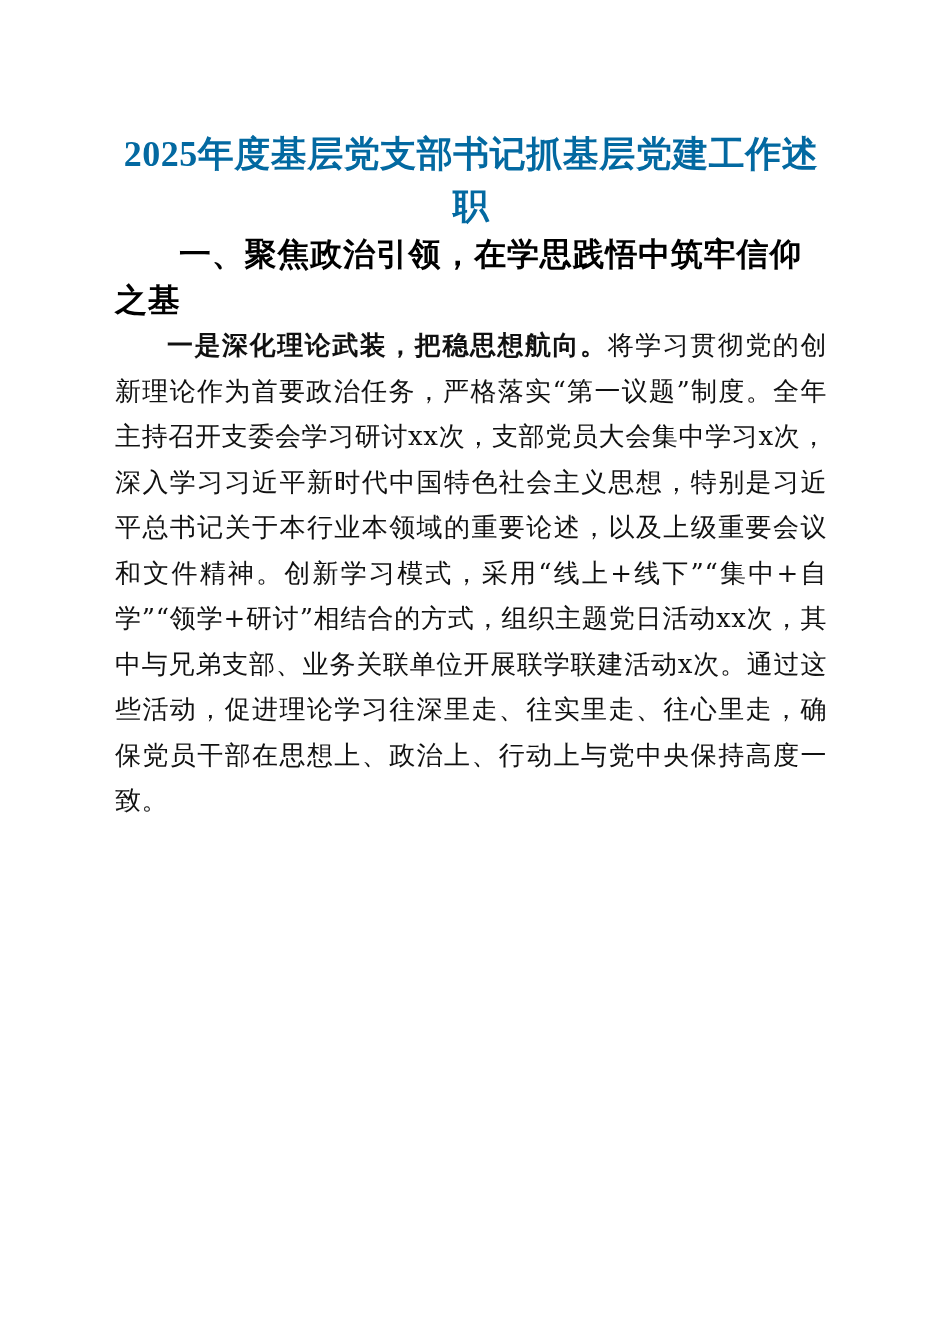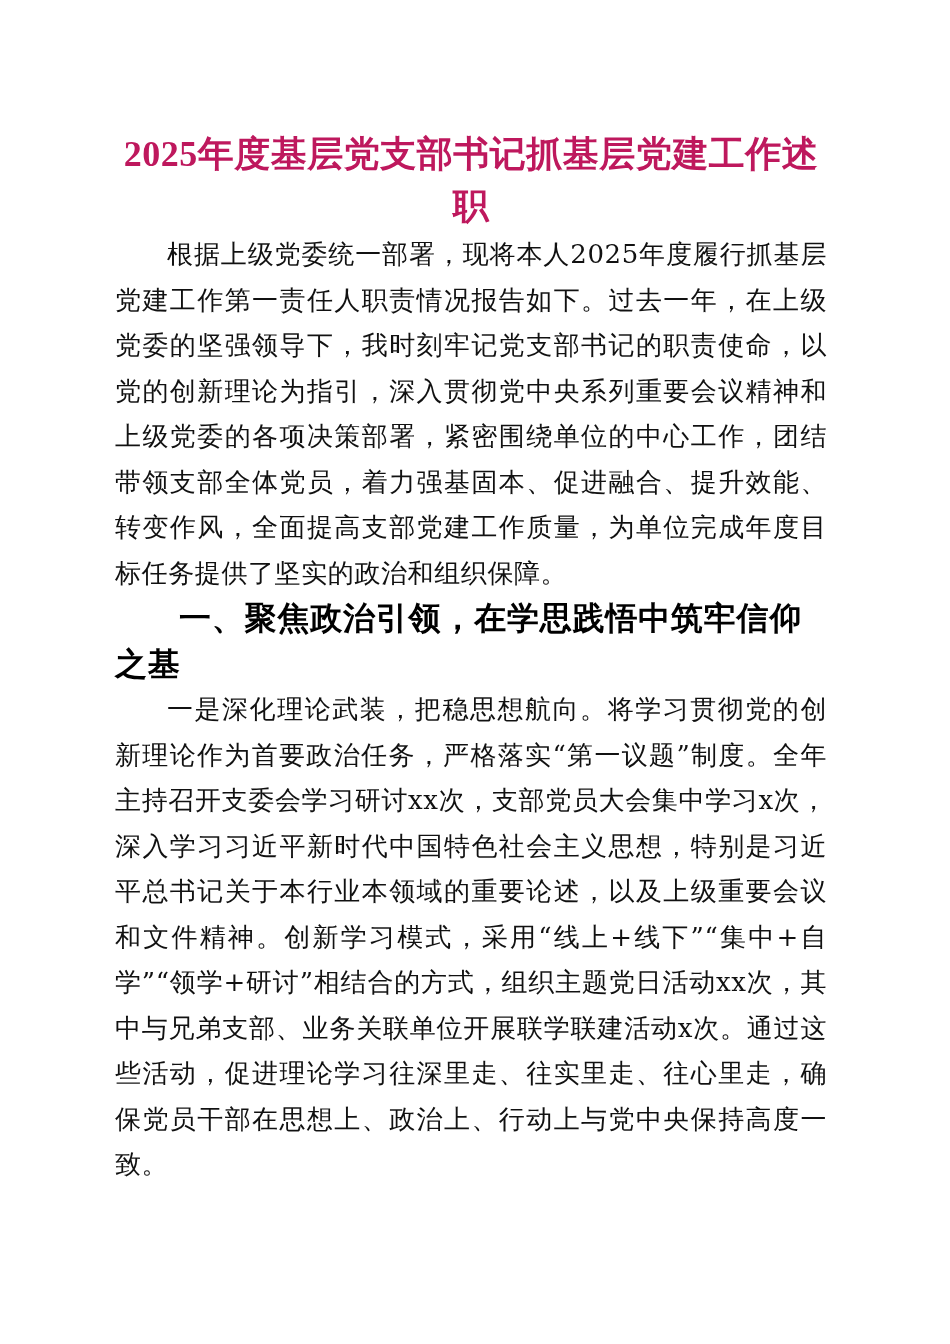--- a/index.html
+++ b/index.html
@@ -35,21 +35,21 @@
   
   .doc-title {
     font-family: "Liberation Serif", "DejaVu Serif", serif;
     font-weight: bold;
     font-size: 36px;
     line-height: 52px;
     text-align: center;
     letter-spacing: 0.5px;
     margin: 0;
     padding-top: 128px;
-    color: #be185d;
+    color: #0369a1;
   }
 
   
   .para {
     font-family: "DejaVu Serif", "Liberation Serif", serif;
     font-size: 26px;
     line-height: 45.5px;
     text-align: justify;
     text-justify: inter-character;
     margin: 0;
@@ -77,32 +77,31 @@
     font-size: 32px;
     line-height: 45.5px;
     text-indent: 2em;
     letter-spacing: 0.8px;
     margin: 0;
     color: #000;
   }
 
   
   .lead-bold {
-    font-weight: normal;
+    font-weight: bold;
   }
 </style>
 </head>
 <body>
 
 <div class="page">
   <div class="content">
 
     <h1 class="doc-title">2025年度基层党支部书记抓基层党建工作述职</h1>
 
 
-    <p class="para indent body-first">根据上级党委统一部署，现将本人2025年度履行抓基层党建工作第一责任人职责情况报告如下。过去一年，在上级党委的坚强领导下，我时刻牢记党支部书记的职责使命，以党的创新理论为指引，深入贯彻党中央系列重要会议精神和上级党委的各项决策部署，紧密围绕单位的中心工作，团结带领支部全体党员，着力强基固本、促进融合、提升效能、转变作风，全面提高支部党建工作质量，为单位完成年度目标任务提供了坚实的政治和组织保障。</p>
 
     <p class="section-heading">一、聚焦政治引领，在学思践悟中筑牢信仰之基</p>
 
     <p class="para indent"><span class="lead-bold">一是深化理论武装，把稳思想航向。</span><span>将学习贯彻党的创新理论作为首要政治任务，严格落实“第一议题”制度。全年主持召开支委会学习研讨xx次，支部党员大会集中学习x次，深入学习习近平新时代中国特色社会主义思想，特别是习近平总书记关于本行业本领域的重要论述，以及上级重要会议和文件精神。创新学习模式，采用“线上+线下”“集中+自学”“领学+研讨”相结合的方式，组织主题党日活动xx次，其中与兄弟支部、业务关联单位开展联学联建活动x次。通过这些活动，促进理论学习往深里走、往实里走、往心里走，确保党员干部在思想上、政治上、行动上与党中央保持高度一致。</span></p>
 
   </div>
 </div>
 
 </body></html>

